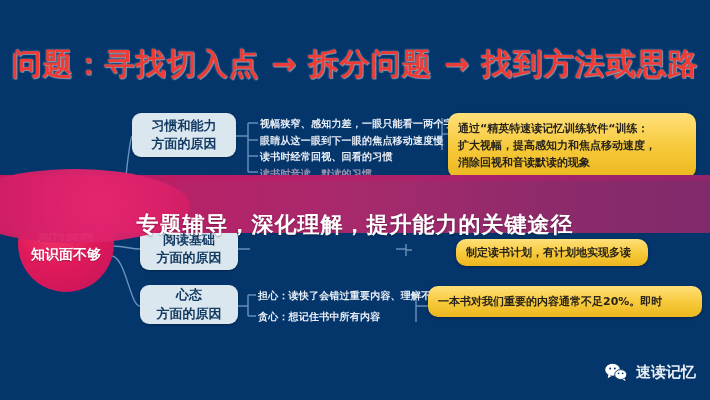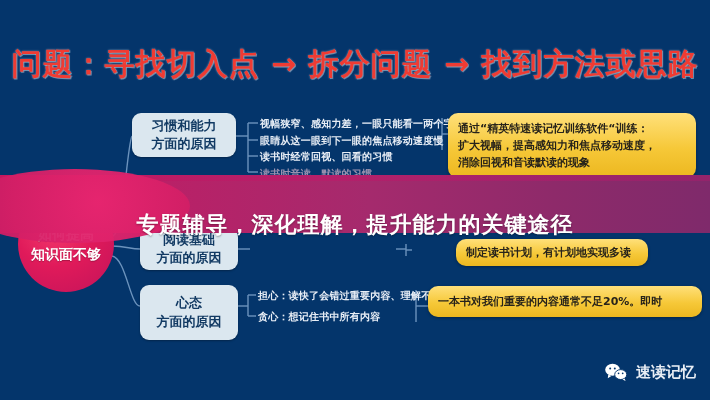--- a/index.html
+++ b/index.html
@@ -33,21 +33,21 @@
   
   .node{
     position:absolute;background:#dbe7ef;border-radius:9px;
     color:#123a63;font-size:13px;font-weight:bold;line-height:1.4;
     display:flex;flex-direction:column;align-items:center;justify-content:center;
     text-align:center;box-shadow:0 1px 2px rgba(0,0,0,.3);z-index:3;
   }
   .node span{display:block;}
   #node1{left:132px;top:113px;width:104px;height:44px;}
   #node2{left:140px;top:228px;width:98px;height:42px;}
-  #node3{left:140px;top:285px;width:98px;height:55px;}
+  #node3{left:140px;top:285px;width:98px;height:39px;}
 
   
   .det{
     position:absolute;color:#e8eef6;font-size:10px;font-weight:bold;
     white-space:nowrap;letter-spacing:.2px;z-index:3;
   }
   .det.faded{color:#b9a6be;opacity:.82;}
 
   
   .callout{

